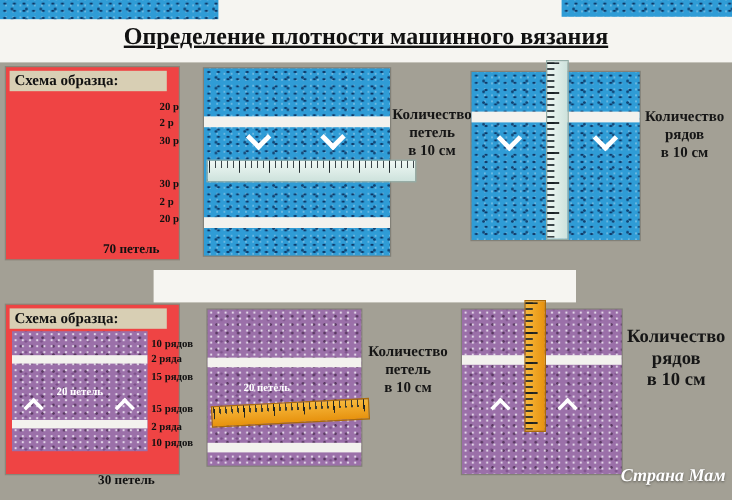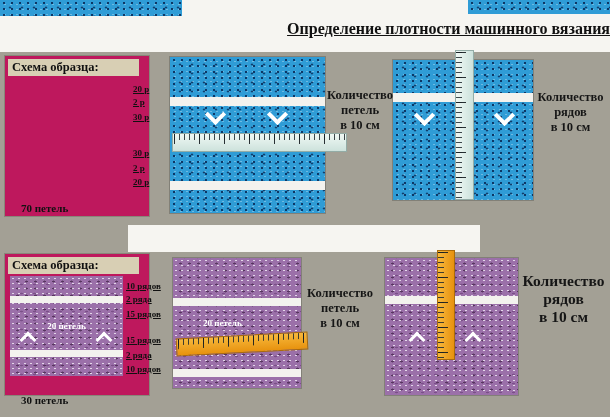--- a/index.html
+++ b/index.html
@@ -4,60 +4,60 @@
 <style>
   html,body{margin:0;padding:0;}
   .page{position:relative;width:610px;height:417px;background:#a3a095;overflow:hidden;
         font-family:"Liberation Serif",serif;color:#111;}
 
   .top-band{position:absolute;left:0;top:0;width:610px;height:52px;background:#f6f5f1;}
   .strip-l{position:absolute;left:0;top:0;width:182px;height:16px;}
   .strip-r{position:absolute;left:468px;top:0;width:142px;height:14px;}
   .band-h{position:absolute;left:128px;top:225px;width:352px;height:27px;background:#f6f5f1;}
 
-  .title{position:absolute;left:0;width:610px;text-align:right;font-weight:bold;
-         font-size:16px;text-decoration:underline;}
+  .title{position:absolute;left:0;width:610px;text-align:center;font-weight:bold;
+         font-size:20px;text-decoration:underline;}
   .title-m{top:20px;}
   .title-h{top:229px;}
 
   .knit-blue{background-color:#2f9cd6;background-image:
     radial-gradient(#0d3766 1px,transparent 1.6px),
     radial-gradient(#10406f 1px,transparent 1.6px),
     radial-gradient(rgba(255,255,255,.30) .6px,transparent 1.1px);
     background-size:8px 6px,12px 9px,6px 5px;background-position:0 0,4px 3px,2px 2px;}
   .knit-purple{background-color:#9b70a9;background-image:
     radial-gradient(rgba(244,240,248,.8) .8px,transparent 1.3px),
     radial-gradient(#57365f 1px,transparent 1.5px),
     radial-gradient(#7a4f88 1px,transparent 1.6px);
     background-size:6px 5px,9px 7px,13px 9px;background-position:0 0,3px 2px,5px 4px;}
 
-  .panel{position:absolute;width:144px;background:#be185d;box-shadow:0 0 0 1px rgba(60,55,40,.25);}
+  .panel{position:absolute;width:144px;background:#ef4444;box-shadow:0 0 0 1px rgba(60,55,40,.25);}
   .panel-m{left:5px;top:56px;height:160px;}
   .panel-h{left:5px;top:254px;height:141px;}
   .scheme-header{position:absolute;left:3px;top:3px;width:127px;height:17px;background:#d8cfb4;
                  font-weight:bold;font-size:12.5px;line-height:17px;padding-left:4px;}
   .swatch{position:absolute;overflow:hidden;}
   .swatch-m{left:5px;top:23px;width:118px;height:118px;}
   .swatch-h{left:5px;top:22px;width:113px;height:100px;}
   .stripe{position:absolute;left:0;right:0;background:#f3f2ee;}
   .sm1{top:19px;height:7px;} .sm2{top:89px;height:7px;}
   .sh1{top:20px;height:7px;} .sh2{top:74px;height:7px;}
   .fm1{top:40px;height:9px;} .fm2{top:124px;height:9px;}
   .fr1{top:33px;height:9px;}
   .fh1{top:40px;height:8px;} .fh2{top:111px;height:8px;}
   .fhr1{top:38px;height:8px;}
 
   .center-label{position:absolute;left:0;width:100%;text-align:center;color:#fff;
                 font-weight:bold;font-size:9px;}
   .cl-m{top:48px;} .cl-h{top:45px;}
-  .rlabel{position:absolute;font-weight:bold;font-size:9px;white-space:nowrap;text-decoration:underline;}
+  .rlabel{position:absolute;font-weight:bold;font-size:9px;white-space:nowrap;}
   .ml{left:128px;} .hl{left:121px;}
   .ml1{top:28px;}.ml2{top:41px;}.ml3{top:56px;}.ml4{top:92px;}.ml5{top:107px;}.ml6{top:121px;}
   .hl1{top:27px;}.hl2{top:40px;}.hl3{top:55px;}.hl4{top:81px;}.hl5{top:96px;}.hl6{top:110px;}
-  .blabel{position:absolute;text-align:left;font-weight:bold;font-size:11px;padding-left:16px;}
+  .blabel{position:absolute;text-align:right;font-weight:bold;font-size:11px;}
   .bl-m{left:0;top:146px;width:128px;} .bl-h{left:0;top:140px;width:124px;}
 
   .fabric{position:absolute;box-shadow:0 0 0 1px rgba(0,0,0,.2);}
   .fab-m-mid{left:170px;top:57px;width:155px;height:156px;}
   .fab-m-right{left:393px;top:60px;width:140px;height:140px;}
   .fab-h-mid{left:173px;top:258px;width:128px;height:130px;}
   .fab-h-right{left:385px;top:258px;width:133px;height:137px;}
 
   .cap{position:absolute;font-weight:bold;text-align:center;white-space:pre-line;color:#161616;}
   .cap-m-st{left:320px;top:88px;width:80px;font-size:12.5px;line-height:15px;}
@@ -173,13 +173,14 @@
   <div class="fabric fab-h-right knit-purple">
     <div class="stripe fhr1"></div>
     <div class="chev-up cuhr1"></div>
     <div class="chev-up cuhr2"></div>
   </div>
   <div class="ruler ro-v ticks-v ruler-hv"></div>
   <div class="cap cap-h-ro">Количество
 рядов
 в 10 см</div>
 
+  <div class="watermark">Страна Мам</div>
 </div>
 
 </body></html>

